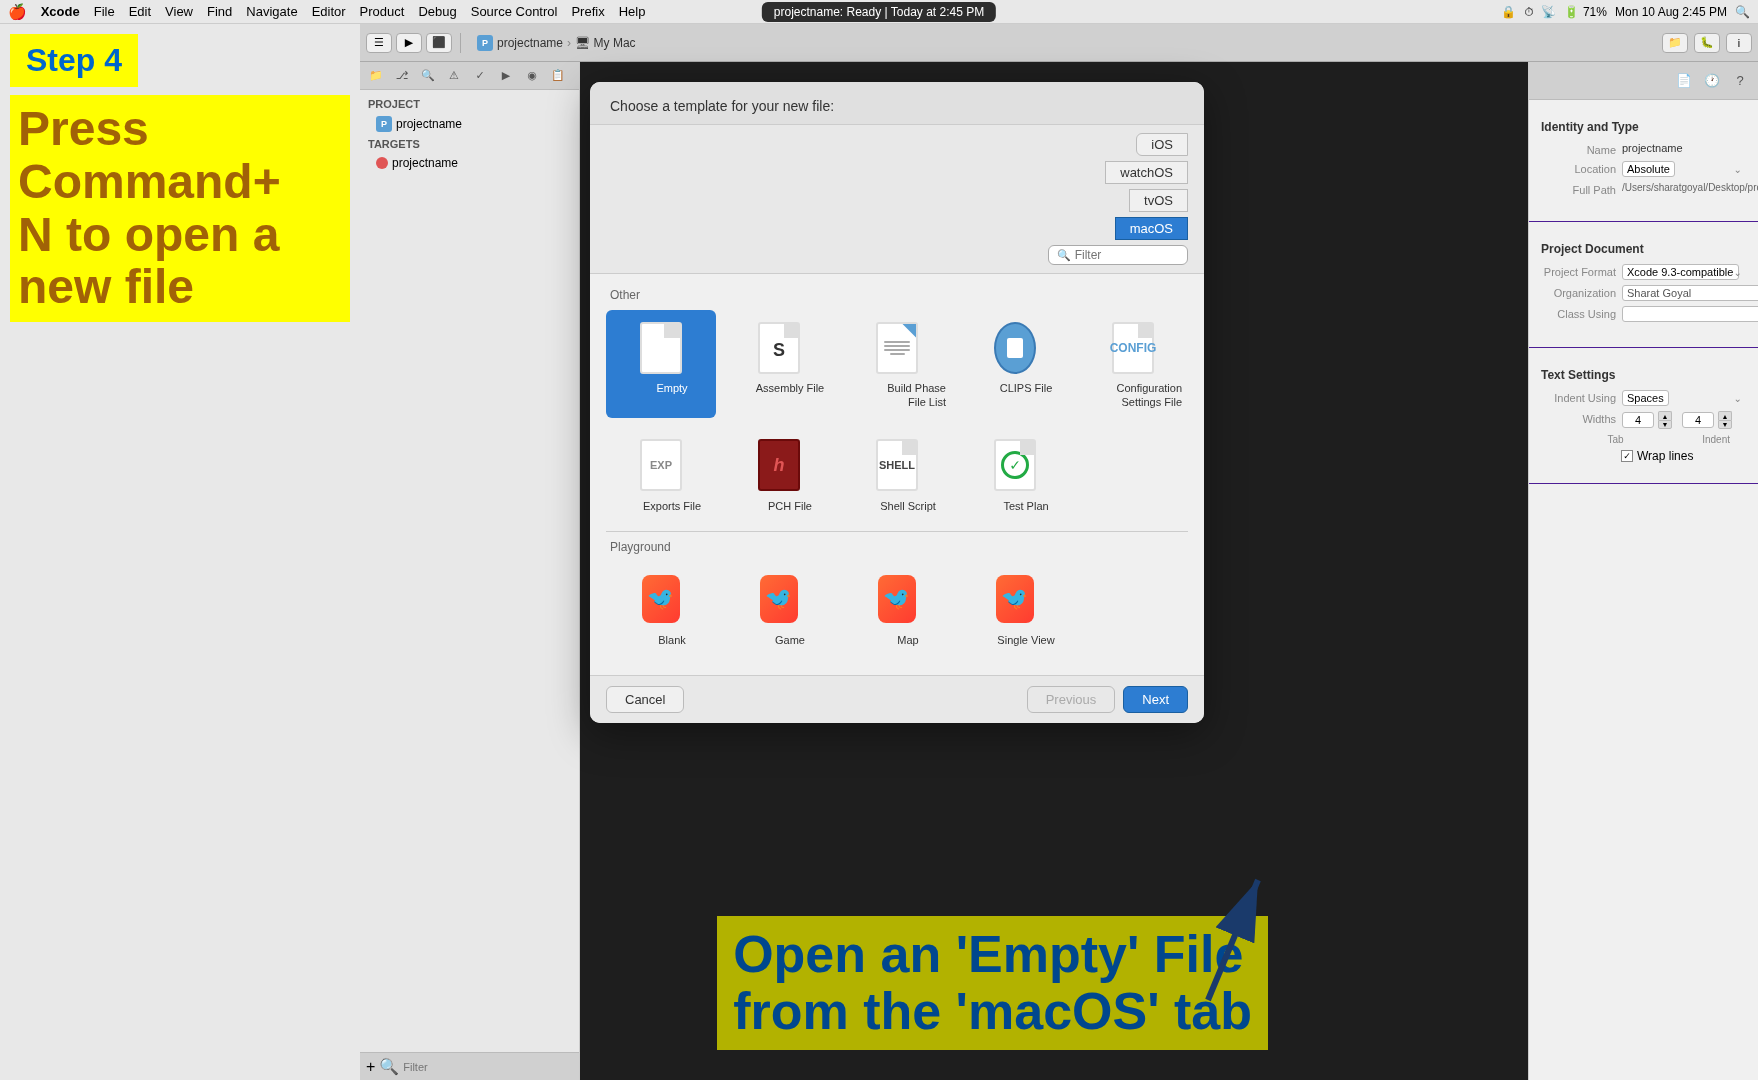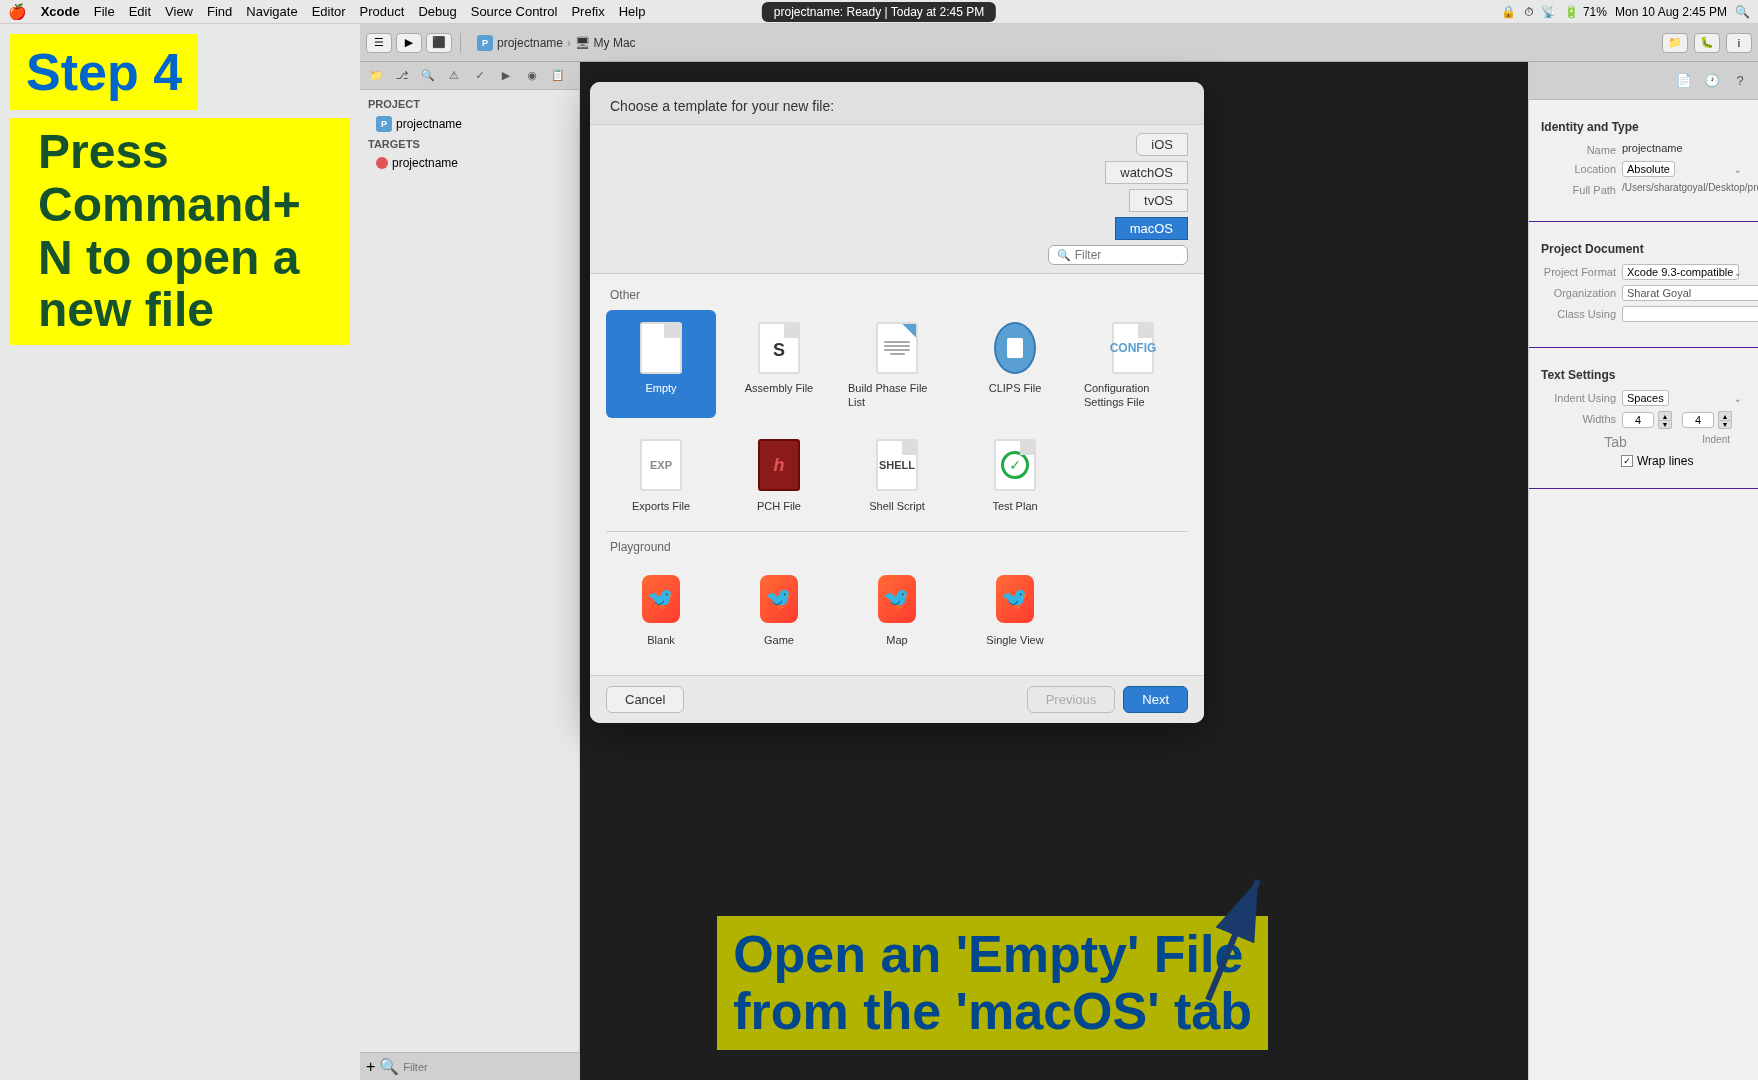--- a/index.html
+++ b/index.html
@@ -69,33 +69,33 @@
     
     .left-annotation {
       width: 360px;
       background: #e8e8e8;
       position: relative;
       flex-shrink: 0;
     }
     .step-badge {
       background: #ffff00;
       color: #0066cc;
-      font-size: 52px;
+      font-size: 32px;
       font-weight: 900;
       padding: 8px 16px;
       display: inline-block;
       margin: 10px 10px 0 10px;
     }
     .press-text {
       background: #ffff00;
-      color: #14532d;
+      color: #a16207;
       font-size: 48px;
       font-weight: 900;
       line-height: 1.1;
-      padding: 8px 28px;
+      padding: 8px 8px;
       margin: 8px 10px;
       display: block;
     }
 
     
     .xcode-main {
       flex: 1;
       display: flex;
       flex-direction: column;
       background: #3a3a3a;
@@ -326,22 +326,23 @@
       width: 50px;
       height: 55px;
       display: flex;
       align-items: center;
       justify-content: center;
       margin-bottom: 6px;
     }
     .template-label {
       font-size: 11px;
       color: #333;
-      text-align: left;
+      text-align: right;
       line-height: 1.3;
+      margin-left: 22px;
     }
 
     
     .icon-empty {
       width: 42px;
       height: 52px;
       background: white;
       border: 2px solid #ddd;
       border-radius: 3px;
       position: relative;
@@ -1111,21 +1112,21 @@
             <div class="stepper" style="margin-left:4px;">
               <input class="stepper-input" type="text" value="4" style="">
               <div class="stepper-btns">
                 <div class="stepper-btn">▲</div>
                 <div class="stepper-btn">▼</div>
               </div>
             </div>
           </div>
           <div style="display:flex; justify-content:space-between; margin: 0 0 4px 0;">
             <span></span>
-            <span style="font-size:14px; color:#888; margin-right:12px;">Tab</span>
+            <span style="font-size:10px; color:#888; margin-right:12px;">Tab</span>
             <span style="font-size:10px; color:#888; margin-right:16px;">Indent</span>
           </div>
           <div class="checkbox-row">
             <div class="checkbox">✓</div>
             <span>Wrap lines</span>
           </div>
         </div>
       </div>
 
     </div>

